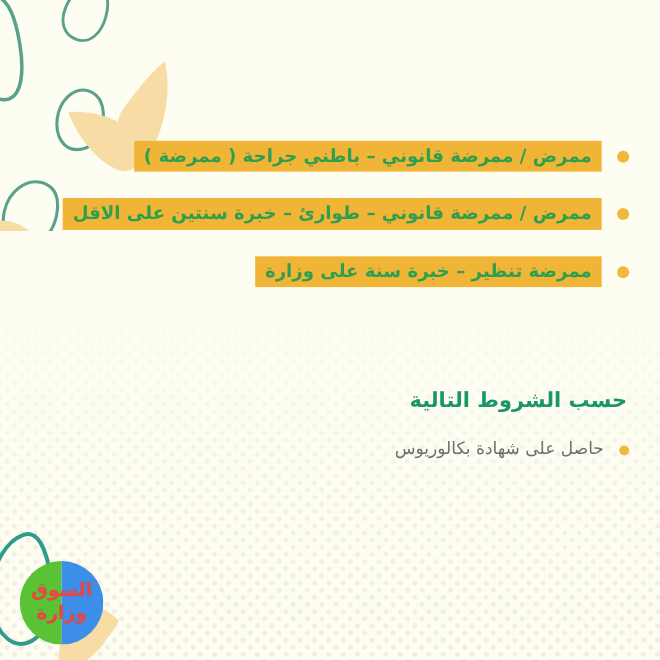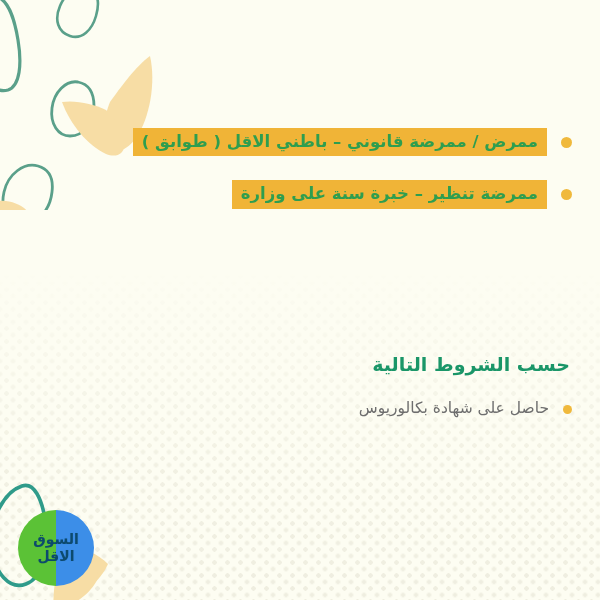--- a/index.html
+++ b/index.html
@@ -144,23 +144,23 @@
     display: flex;
     align-items: center;
     justify-content: center;
   }
   .logo-half { position:absolute; top:0; height:100%; width:50%; }
   .logo-half.left  { left:0; }
   .logo-half.right { right:0; }
   .logo-text {
     position: relative;
     z-index: 2;
-    color: #0c4a6e;
+    color: #ef4444;
     font-weight: bold;
-    font-size: 14px;
+    font-size: 17px;
     line-height: 1.25;
     text-align: center;
     letter-spacing: -0.3px;
     text-shadow: 0 0 1px rgba(0,0,0,.12);
   }
   .logo-text span { display:block; }
 </style>
 </head>
 <body>
 
@@ -185,24 +185,30 @@
     <path d="M0 24 C10 20 24 24 30 34 C22 44 8 50 0 48 Z" fill="#f7dda5"></path>
     <path d="M96 118 C108 116 126 122 138 134 C130 152 112 166 98 164 C88 162 84 150 86 138 C88 128 90 120 96 118 Z" fill="#f7dda5"></path>
     <path d="M92 130 C86 142 82 162 84 180 C100 178 118 166 126 152 C130 144 128 136 120 132 C112 128 98 126 92 130 Z" fill="#f7dda5"></path>
   </svg>
 
   <div class="jobs">
 
     <div class="job-row">
       <span class="bullet"></span>
       <div class="job-lines">
-        <span class="job-line">ممرض / ممرضة قانوني – باطني الاقل ( طوابق )</span>
+        <span class="job-line">ممرض / ممرضة قانوني – باطني جراحة ( ممرضة )</span>
       </div>
     </div>
 
+    <div class="job-row">
+      <span class="bullet"></span>
+      <div class="job-lines">
+        <span class="job-line">ممرض / ممرضة قانوني –  طوارئ – خبرة سنتين على الاقل</span>
+      </div>
+    </div>
 
     <div class="job-row">
       <span class="bullet"></span>
       <div class="job-lines">
         <span class="job-line">ممرضة تنظير – خبرة سنة على وزارة</span>
       </div>
     </div>
 
   </div>
 
@@ -216,17 +222,17 @@
     </div>
 
 
   </div>
 
   <div class="logo">
     <div class="logo-half left" style="background:#5bc236;"></div>
     <div class="logo-half right" style="background:#3c8ee8;"></div>
     <div class="logo-text">
       <span>السوق</span>
-      <span>الاقل</span>
+      <span>وزارة</span>
     </div>
   </div>
 
 </div>
 
 </body></html>

